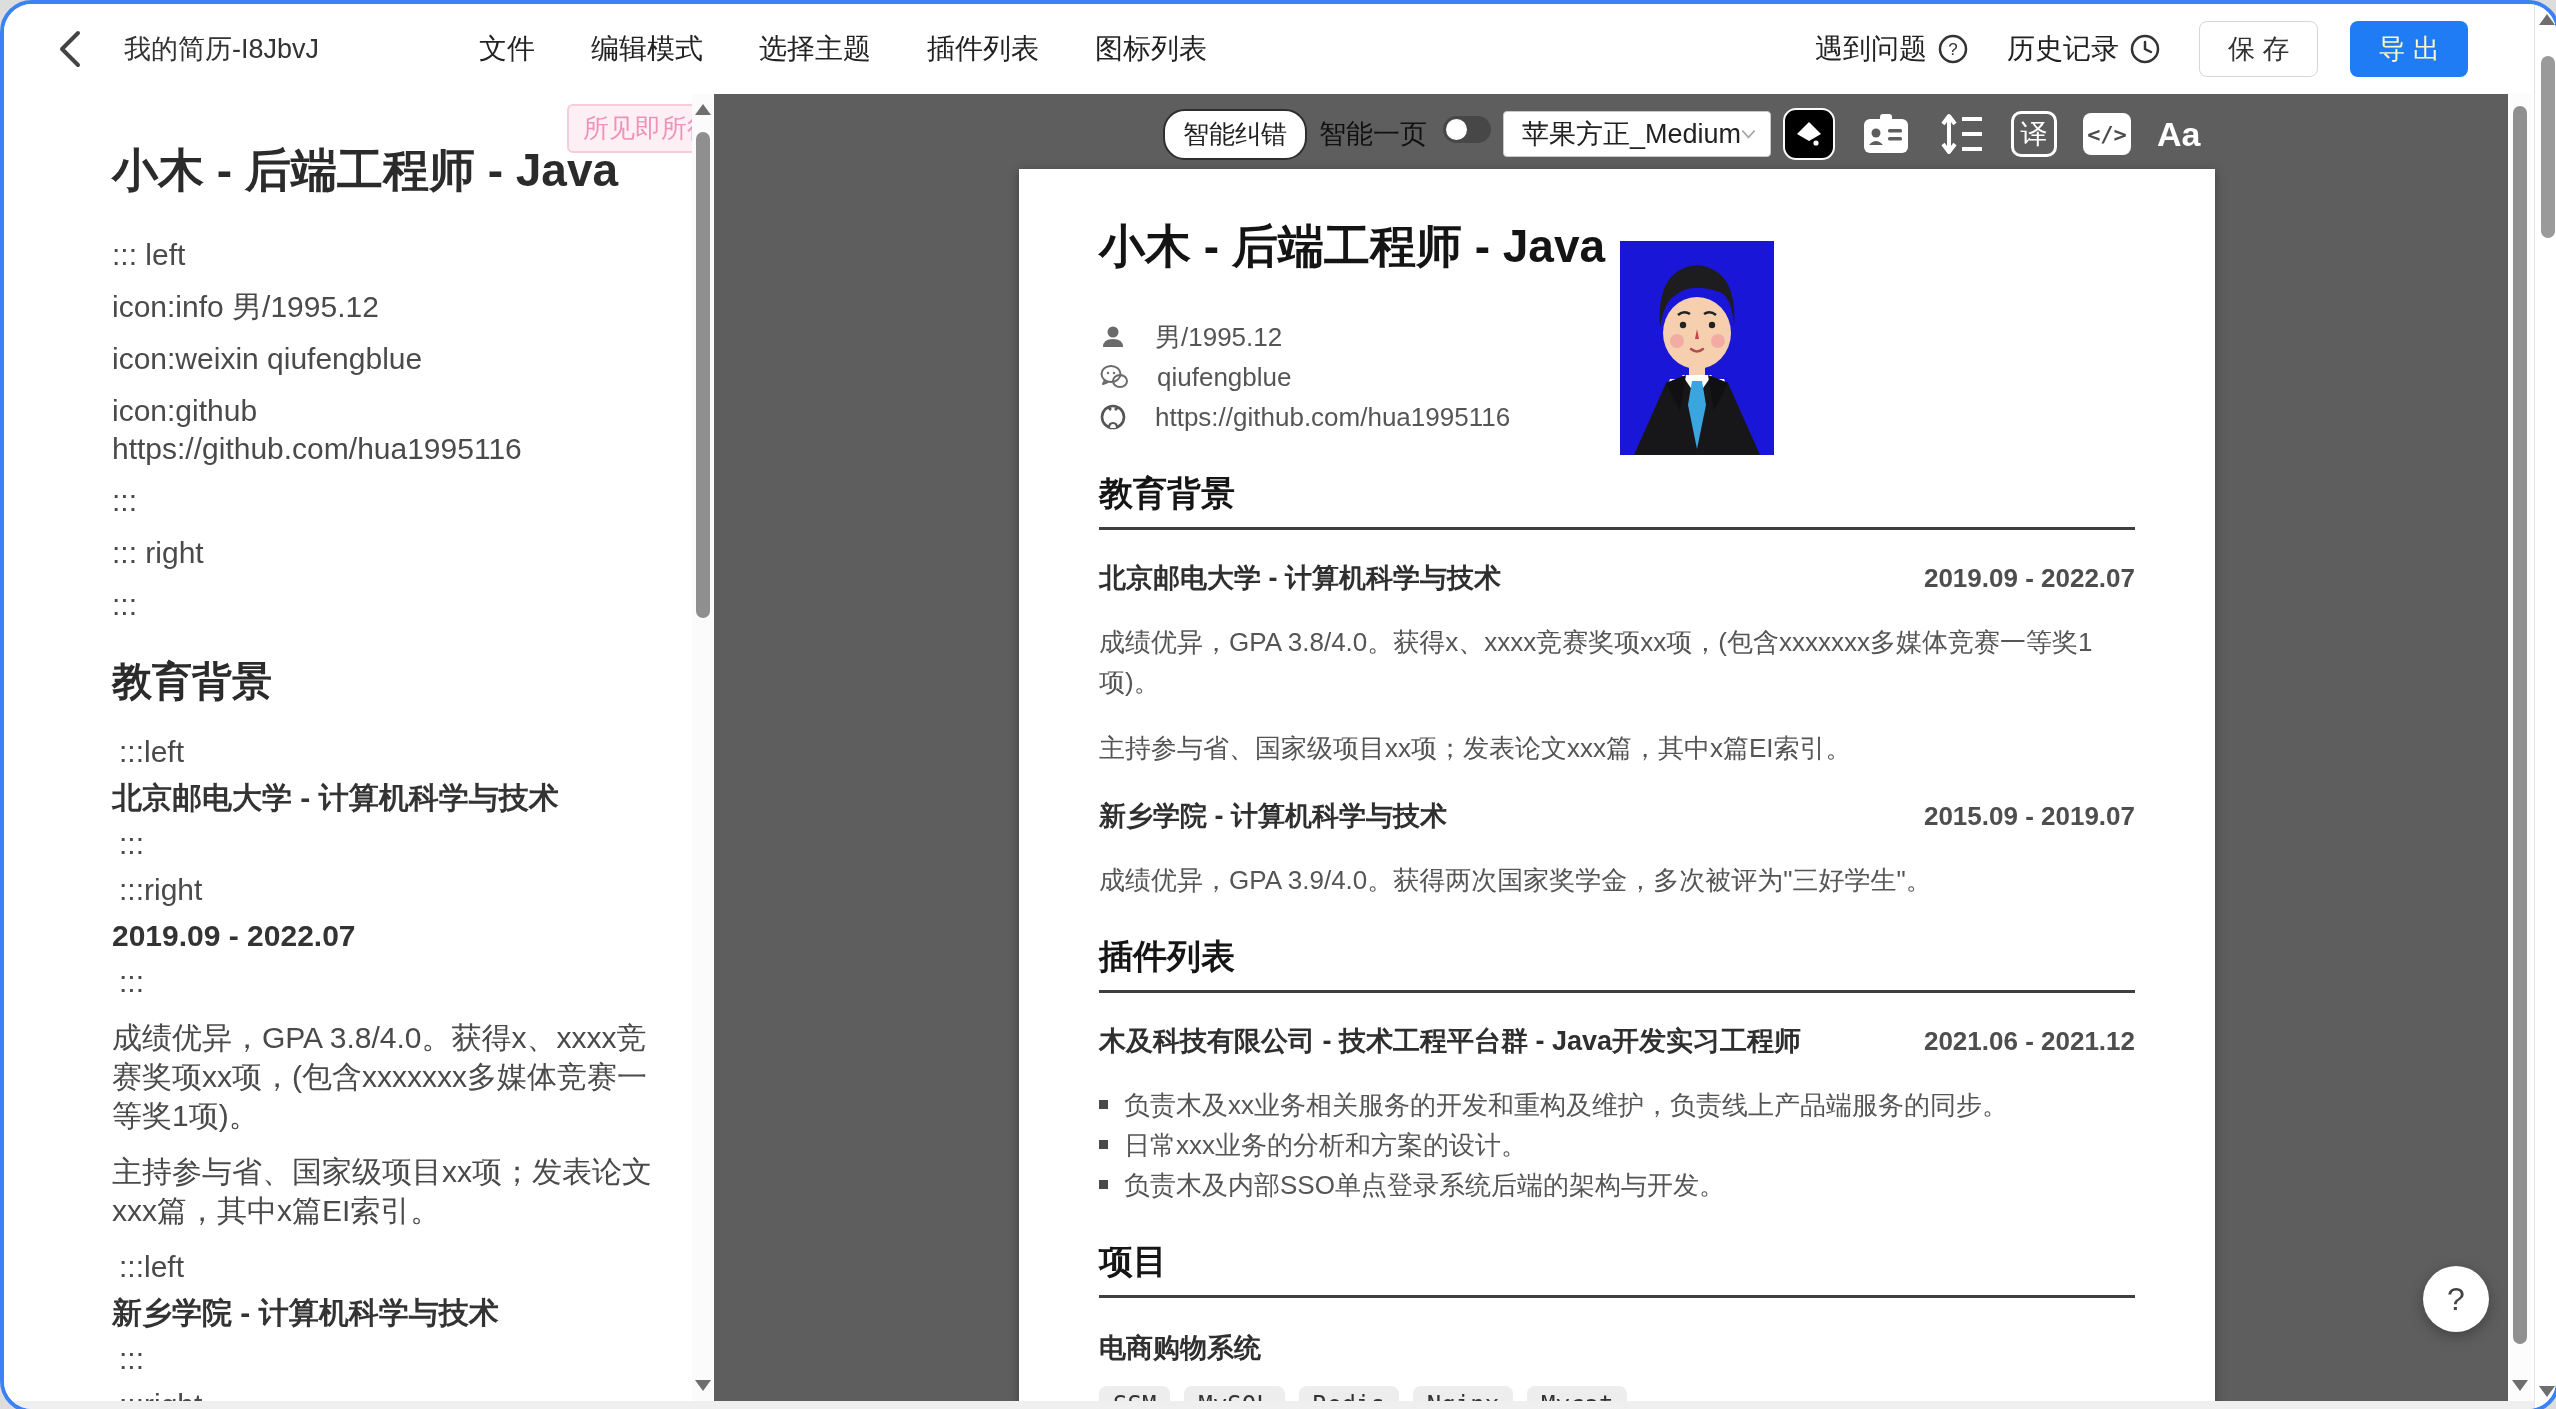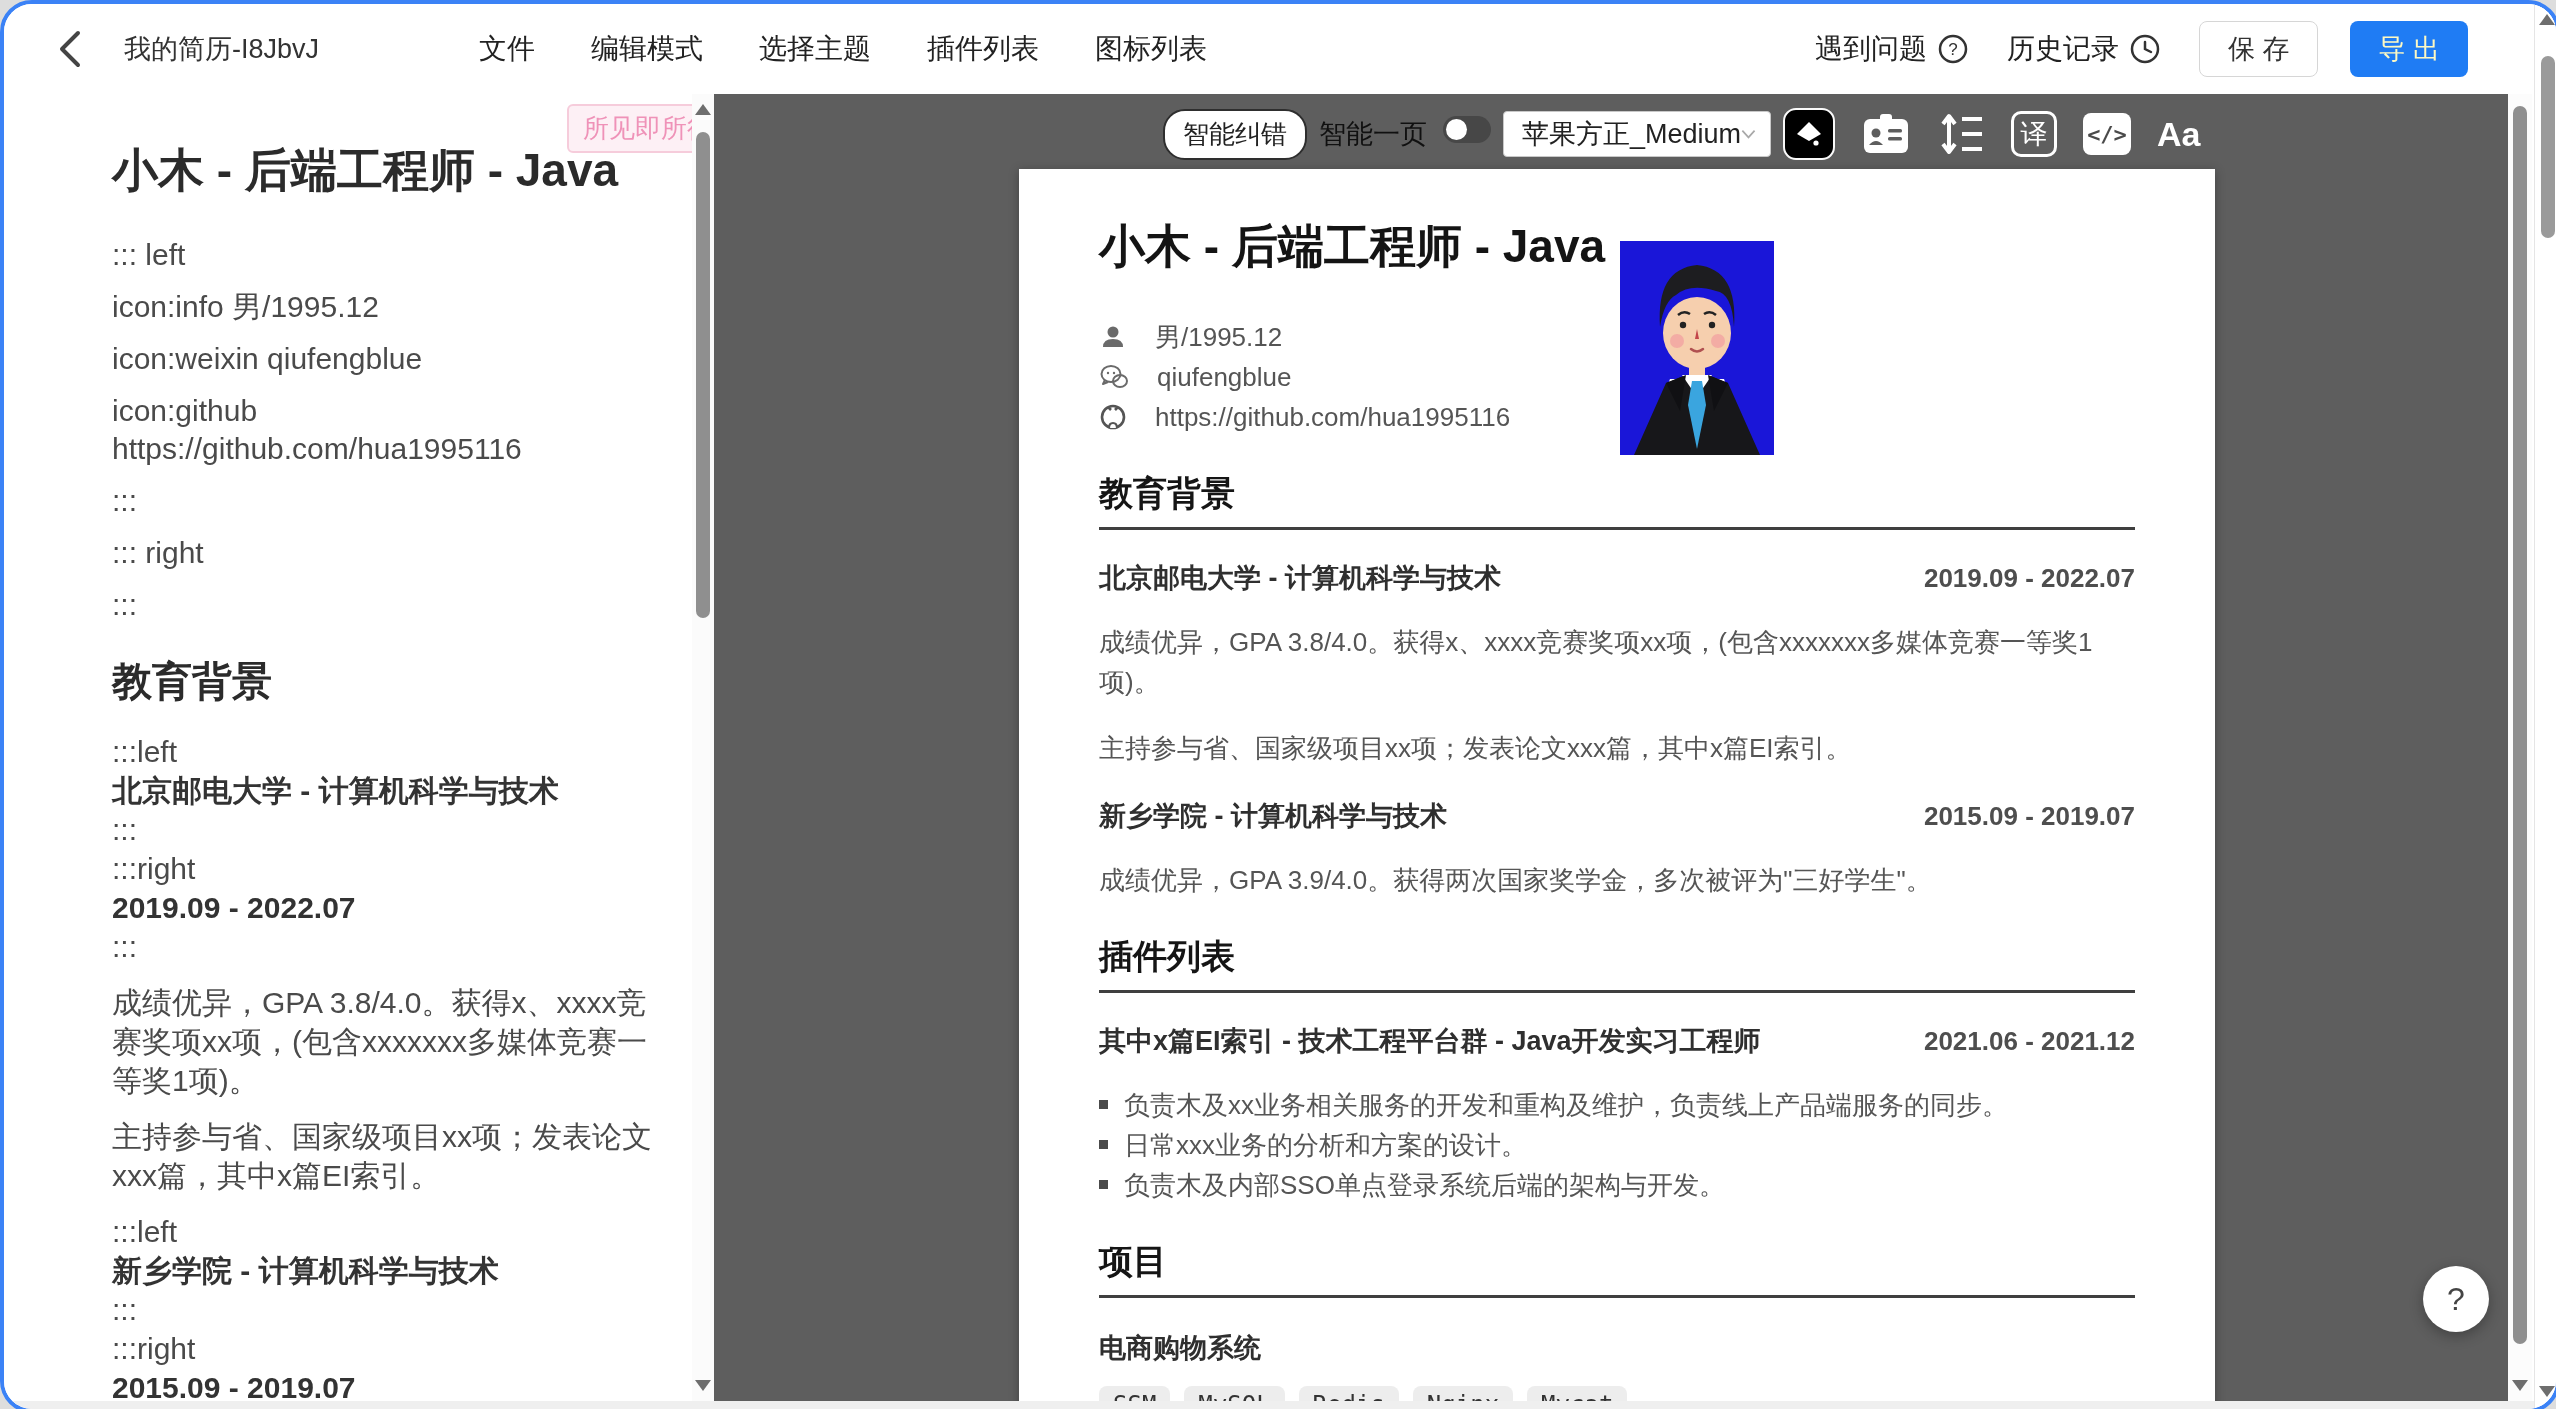--- a/index.html
+++ b/index.html
@@ -17,21 +17,21 @@
   .btn-save{background:#fff;border:1px solid #d6d6d6;color:#333;}
   .btn-export{background:#1f7cf4;border:none;color:#fef9c3;margin-left:-6px;}
 
   
   .editor{position:absolute;left:0;top:90px;width:710px;height:1311px;background:#fff;box-sizing:border-box;padding:20px 62px 0 108px;overflow:hidden;z-index:2;}
   .wysiwyg-badge{position:absolute;top:10px;left:563px;padding:5px 14px;background:#fdf0f5;border:2px solid #f6ccdb;border-radius:6px;font-size:26px;color:#ef92b8;white-space:nowrap;z-index:3;}
   .ed-content{width:545px;}
   .ed-h1{font-size:46px;font-weight:700;line-height:60px;margin:26px 0 36px;color:#2b2b2b;}
   .ed-plain{font-size:30px;line-height:38px;margin:14px 0;color:#4a4a4a;}
   .ed-h2{font-size:40px;font-weight:700;line-height:54px;margin:30px 0 24px;color:#2b2b2b;}
-  .ed-tight{font-size:30px;line-height:39px;margin:0;color:#4a4a4a;}
+  .ed-tight{font-size:30px;line-height:39px;margin:7px;color:#4a4a4a;}
   .ed-bold{font-size:30px;line-height:39px;margin:0;font-weight:700;color:#333;}
   .ed-para{font-size:30px;line-height:39px;margin:17px 0;color:#4a4a4a;}
 
   
   .sb{position:absolute;background:#fbfbfb;z-index:6;}
   .sb .thumb{position:absolute;background:#8f8f8f;border-radius:7px;width:14px;}
   .tri-up{position:absolute;width:0;height:0;border-left:8px solid transparent;border-right:8px solid transparent;border-bottom:11px solid #6e6e6e;}
   .tri-down{position:absolute;width:0;height:0;border-left:8px solid transparent;border-right:8px solid transparent;border-top:11px solid #6e6e6e;}
   .ed-sb{left:688px;top:90px;width:22px;height:1311px;}
   .ed-sb .tri-up{left:3px;top:10px;}
@@ -270,21 +270,21 @@
         <div class="entry">
           <span class="t">新乡学院 - 计算机科学与技术</span>
           <span class="d">2015.09 - 2019.07</span>
         </div>
         <div class="p">成绩优异，GPA 3.9/4.0。获得两次国家奖学金，多次被评为"三好学生"。</div>
       </div>
 
       <div class="sec">
         <div class="sec-h">插件列表</div>
         <div class="entry">
-          <span class="t">其中x篇EI索引 - 技术工程平台群 - Java开发实习工程师</span>
+          <span class="t">木及科技有限公司 - 技术工程平台群 - Java开发实习工程师</span>
           <span class="d">2021.06 - 2021.12</span>
         </div>
         <ul class="blist">
           <li>
               <span class="sq"></span>
               <span>负责木及xx业务相关服务的开发和重构及维护，负责线上产品端服务的同步。</span>
             </li>
           <li>
               <span class="sq"></span>
               <span>日常xxx业务的分析和方案的设计。</span>

